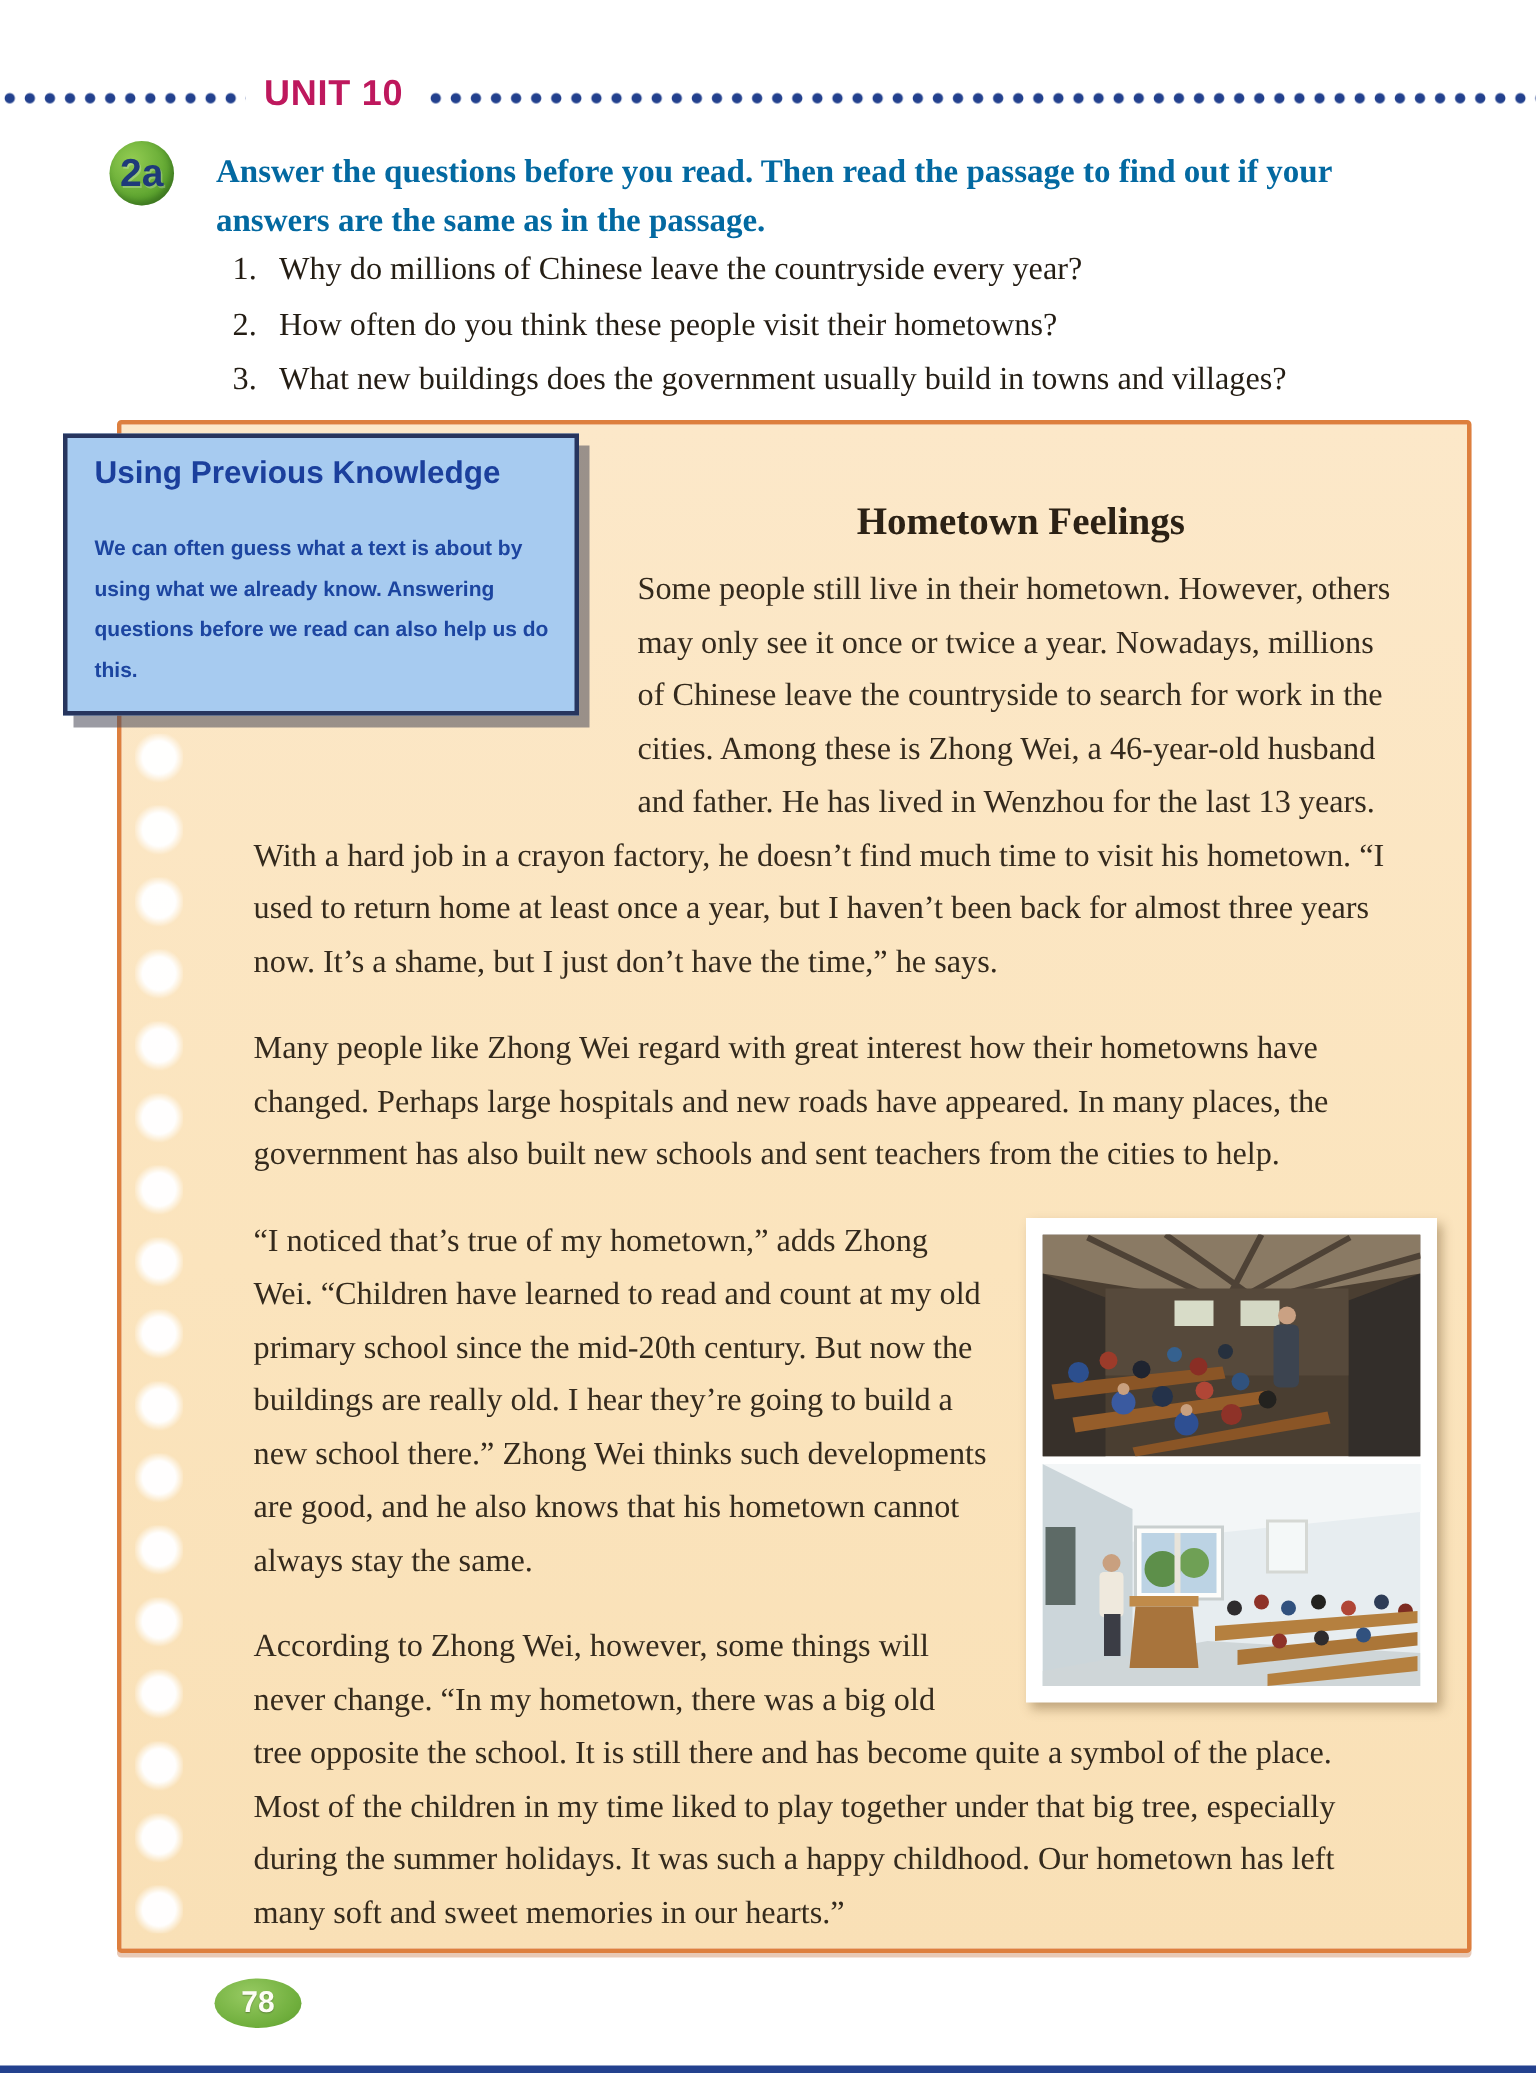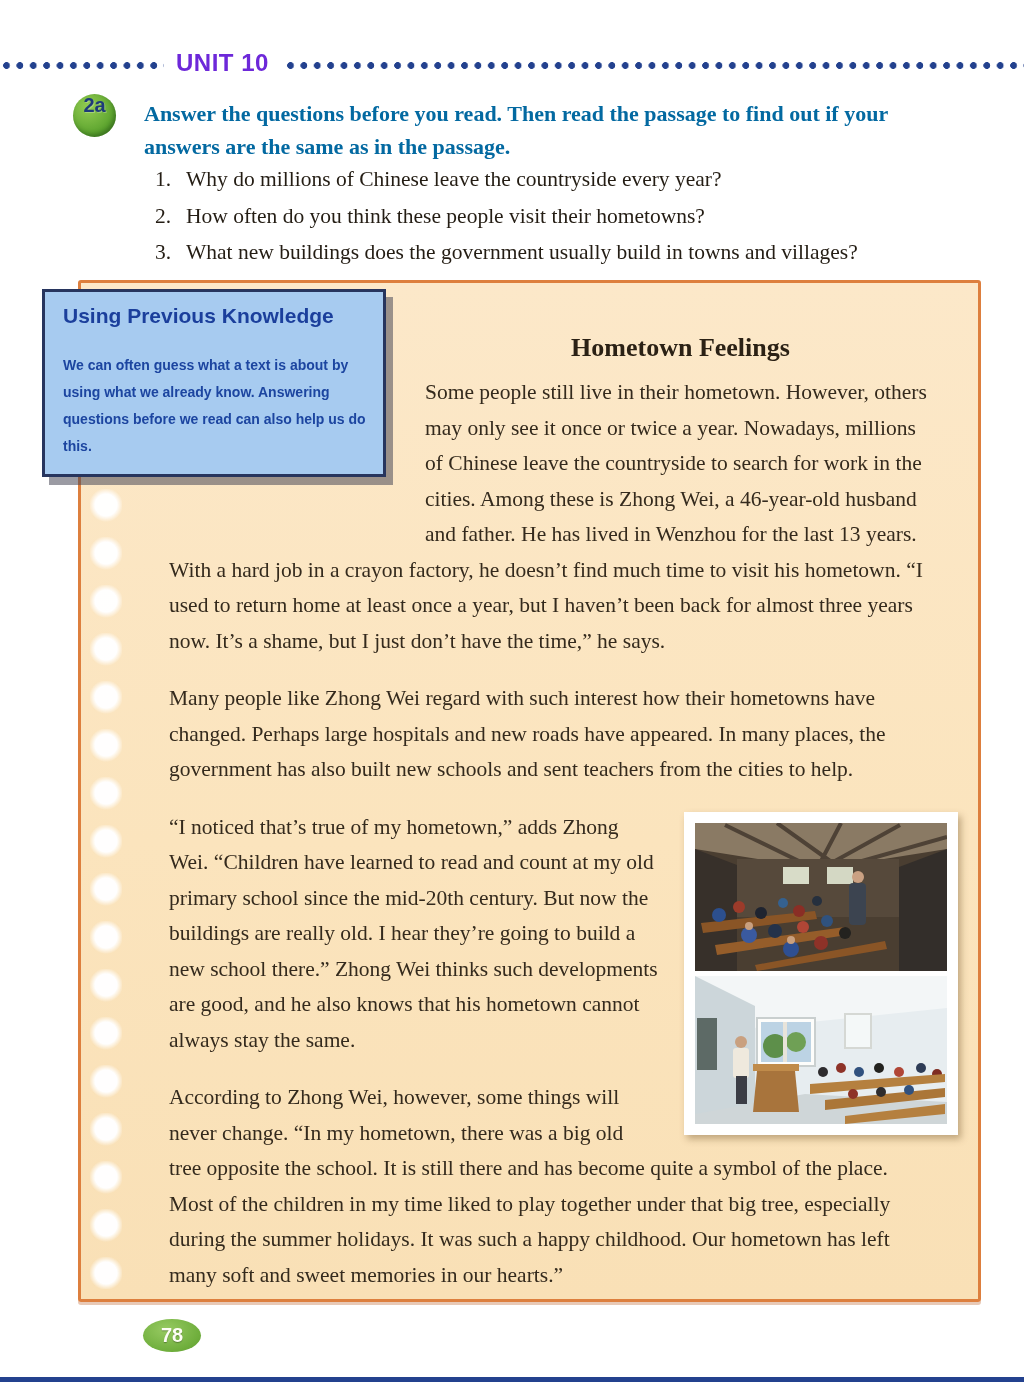--- a/index.html
+++ b/index.html
@@ -13,29 +13,29 @@
   .dots {
     position:absolute; top:13px; height:10px;
     background-image: radial-gradient(circle at 4.5px 4.5px, #23418e 3.1px, rgba(35,65,142,0) 3.7px);
     background-size:13.4px 10px; background-repeat:repeat-x;
   }
   .dots-left  { left:2px; width:162px; }
   .dots-right { left:286px; right:0; }
   .unit-label {
     position:absolute; left:176px; top:1px;
     font-family:"Liberation Sans", sans-serif; font-weight:bold;
-    font-size:24px; color:#6d28d9; letter-spacing:0.5px;
+    font-size:24px; color:#be185d; letter-spacing:0.5px;
   }
 
   
   .badge-2a {
     position:absolute; left:73px; top:94px; width:43px; height:43px; border-radius:50%;
     background: radial-gradient(circle at 35% 30%, #93cc52, #5aa22d 68%, #3f7d1e);
-    display:flex; justify-content:center;
-    font-family:"Liberation Sans", sans-serif; font-weight:bold; font-size:20px;
+    display:flex; align-items:center; justify-content:center;
+    font-family:"Liberation Sans", sans-serif; font-weight:bold; font-size:26px;
     color:#1e3a7a; text-shadow:1px 1px 0 rgba(255,255,255,0.25);
     box-shadow: inset -2px -3px 4px rgba(30,70,20,0.4);
   }
   .instruction {
     position:absolute; left:144px; top:97px; width:808px;
     font-weight:bold; font-size:22px; line-height:33px; color:#0369a1;
   }
   .questions { position:absolute; left:155px; top:167px; width:865px; }
   .q { display:flex; margin-bottom:11.5px; font-size:21.5px; line-height:25px; color:#241d14; white-space:nowrap; }
   .qnum { width:31px; flex:0 0 31px; }
@@ -127,21 +127,21 @@
 
     <div class="strategy-box">
       <div class="sb-title">Using Previous Knowledge</div>
       <div class="sb-body">We can often guess what a text is about by using what we already know. Answering questions before we read can also help us do this.</div>
     </div>
 
     <div class="page-content">
       <div class="box-spacer"></div>
       <h1 class="passage-title">Hometown Feelings</h1>
       <p>Some people still live in their hometown. However, others may only see it once or twice a year. Nowadays, millions of Chinese leave the countryside to search for work in the cities. Among these is Zhong Wei, a 46-year-old husband and father. He has lived in Wenzhou for the last 13 years. With a hard job in a crayon factory, he doesn’t find much time to visit his hometown. “I used to return home at least once a year, but I haven’t been back for almost three years now. It’s a shame, but I just don’t have the time,” he says.</p>
-      <p>Many people like Zhong Wei regard with such interest how their hometowns have changed. Perhaps large hospitals and new roads have appeared. In many places, the government has also built new schools and sent teachers from the cities to help.</p>
+      <p>Many people like Zhong Wei regard with great interest how their hometowns have changed. Perhaps large hospitals and new roads have appeared. In many places, the government has also built new schools and sent teachers from the cities to help.</p>
 
       <div class="polaroid">
         <svg class="photo" viewBox="0 0 252 148" xmlns="http://www.w3.org/2000/svg">
           <rect width="252" height="148" fill="#4a3e31"></rect>
           <polygon points="0,0 252,0 252,26 126,46 0,26" fill="#8a7a64"></polygon>
           <path d="M30,2 L112,42 M82,0 L138,40 M146,0 L124,42 M205,2 L140,38 M252,14 L160,40" stroke="#4e4236" stroke-width="4" fill="none"></path>
           <polygon points="0,26 42,42 42,148 0,148" fill="#37302a"></polygon>
           <polygon points="252,26 204,44 204,148 252,148" fill="#332e2a"></polygon>
           <rect x="42" y="36" width="162" height="58" fill="#56493b"></rect>
           <rect x="88" y="44" width="26" height="17" fill="#d8dcc8"></rect>

